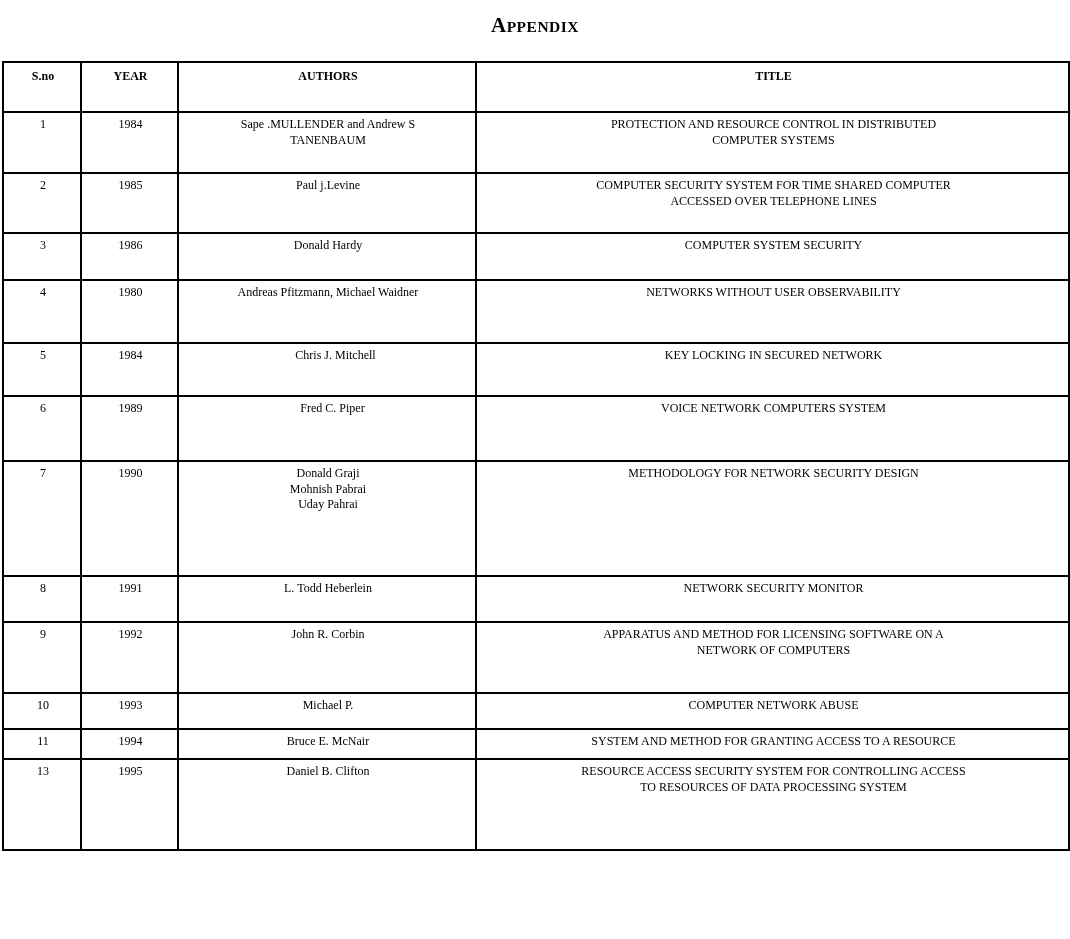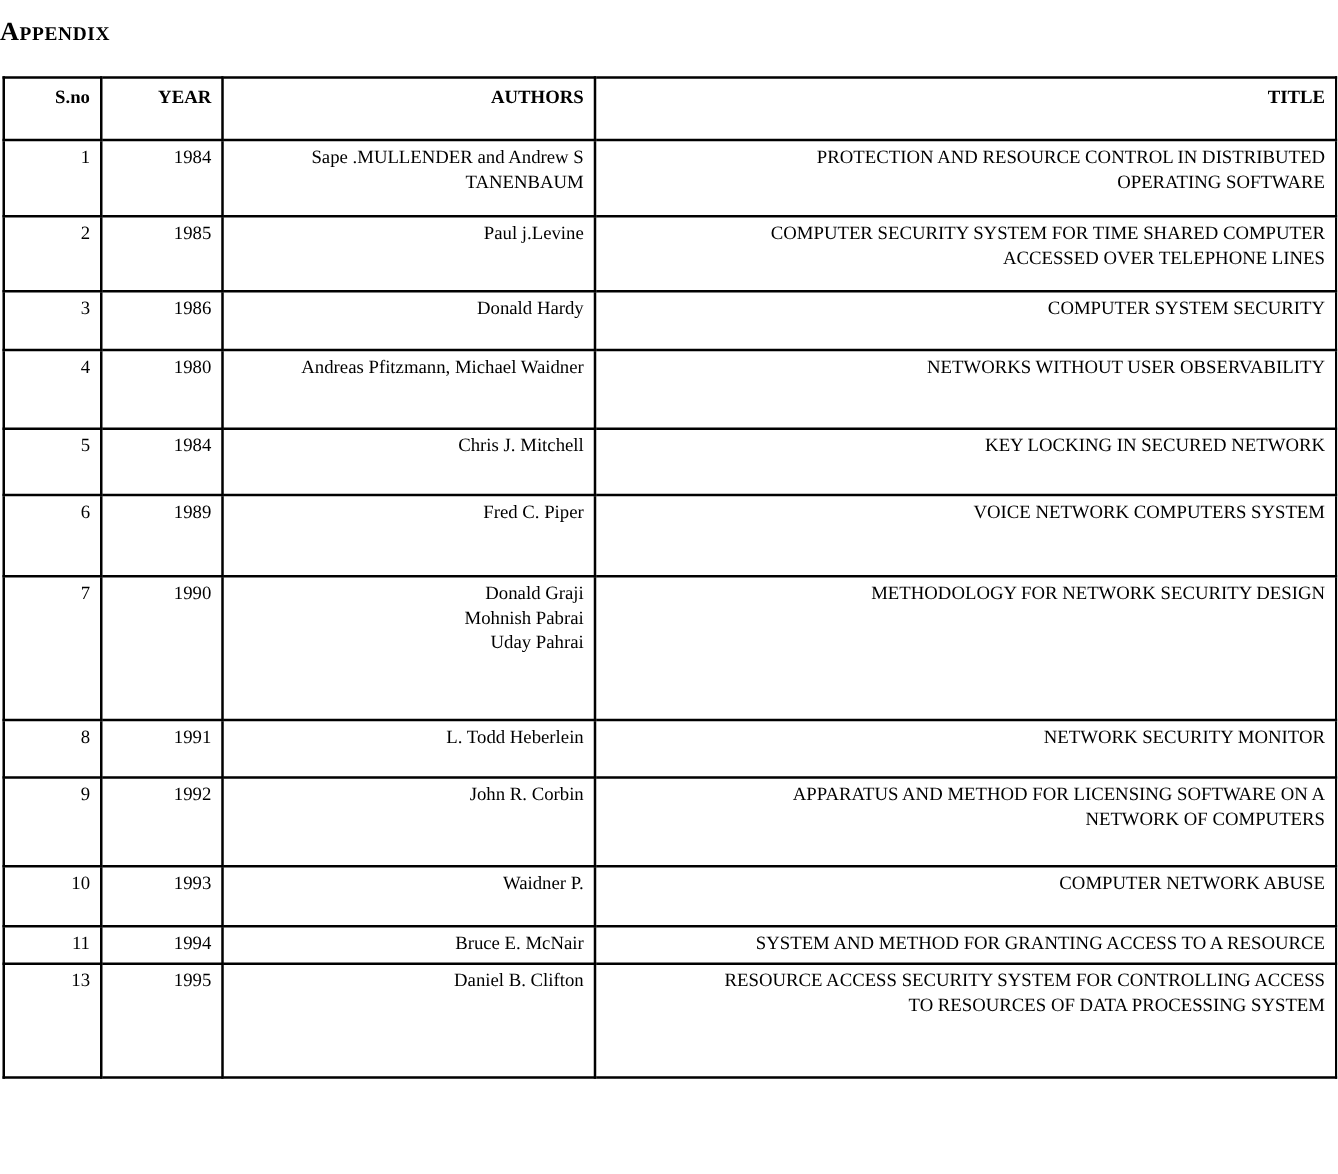--- a/index.html
+++ b/index.html
@@ -11,41 +11,41 @@
   }
   .page {
     position: relative;
     width: 1070px;
     height: 939px;
     background: #ffffff;
     overflow: hidden;
   }
   .doc-title {
     margin: 13px 0 0 0;
-    text-align: left;
+    text-align: center;
     font-weight: bold;
     font-size: 15.5px;
     letter-spacing: 0.5px;
     color: #000000;
   }
   .doc-title::first-letter {
     font-size: 21px;
   }
   table.appendix {
     margin: 23px 0 0 2px;
     width: 1066px;
     border-collapse: collapse;
     table-layout: fixed;
   }
   table.appendix td, table.appendix th {
     border: 2px solid #000000;
     vertical-align: top;
-    text-align: right;
+    text-align: center;
     padding: 4px 8px 4px 10px;
-    font-size: 15px;
+    font-size: 12px;
     line-height: 1.3;
     white-space: pre-wrap;
     word-wrap: break-word;
     overflow: hidden;
   }
   table.appendix th {
     font-weight: bold;
     padding-top: 6px;
   }
 </style>
@@ -70,21 +70,21 @@
         <th>AUTHORS</th>
         <th>TITLE</th>
       </tr>
 
       <tr style="height:61px">
         <td>1</td>
         <td>1984</td>
         <td>Sape .MULLENDER and Andrew S
 TANENBAUM</td>
         <td>PROTECTION AND RESOURCE CONTROL IN DISTRIBUTED
-OPERATING SOFTWARE</td>
+COMPUTER SYSTEMS</td>
       </tr>
 
       <tr style="height:60px">
         <td>2</td>
         <td>1985</td>
         <td>Paul j.Levine</td>
         <td>COMPUTER SECURITY SYSTEM FOR TIME SHARED COMPUTER
 ACCESSED OVER TELEPHONE LINES</td>
       </tr>
 
@@ -133,24 +133,24 @@
       </tr>
 
       <tr style="height:71px">
         <td>9</td>
         <td>1992</td>
         <td>John R. Corbin</td>
         <td>APPARATUS AND METHOD FOR LICENSING SOFTWARE ON A
 NETWORK OF COMPUTERS</td>
       </tr>
 
-      <tr style="height:48px">
+      <tr style="height:36px">
         <td>10</td>
         <td>1993</td>
-        <td>Waidner P.</td>
+        <td>Michael P.</td>
         <td>COMPUTER NETWORK ABUSE</td>
       </tr>
 
       <tr style="height:30px">
         <td>11</td>
         <td>1994</td>
         <td>Bruce E. McNair</td>
         <td>SYSTEM AND METHOD FOR GRANTING ACCESS TO A RESOURCE</td>
       </tr>
 

